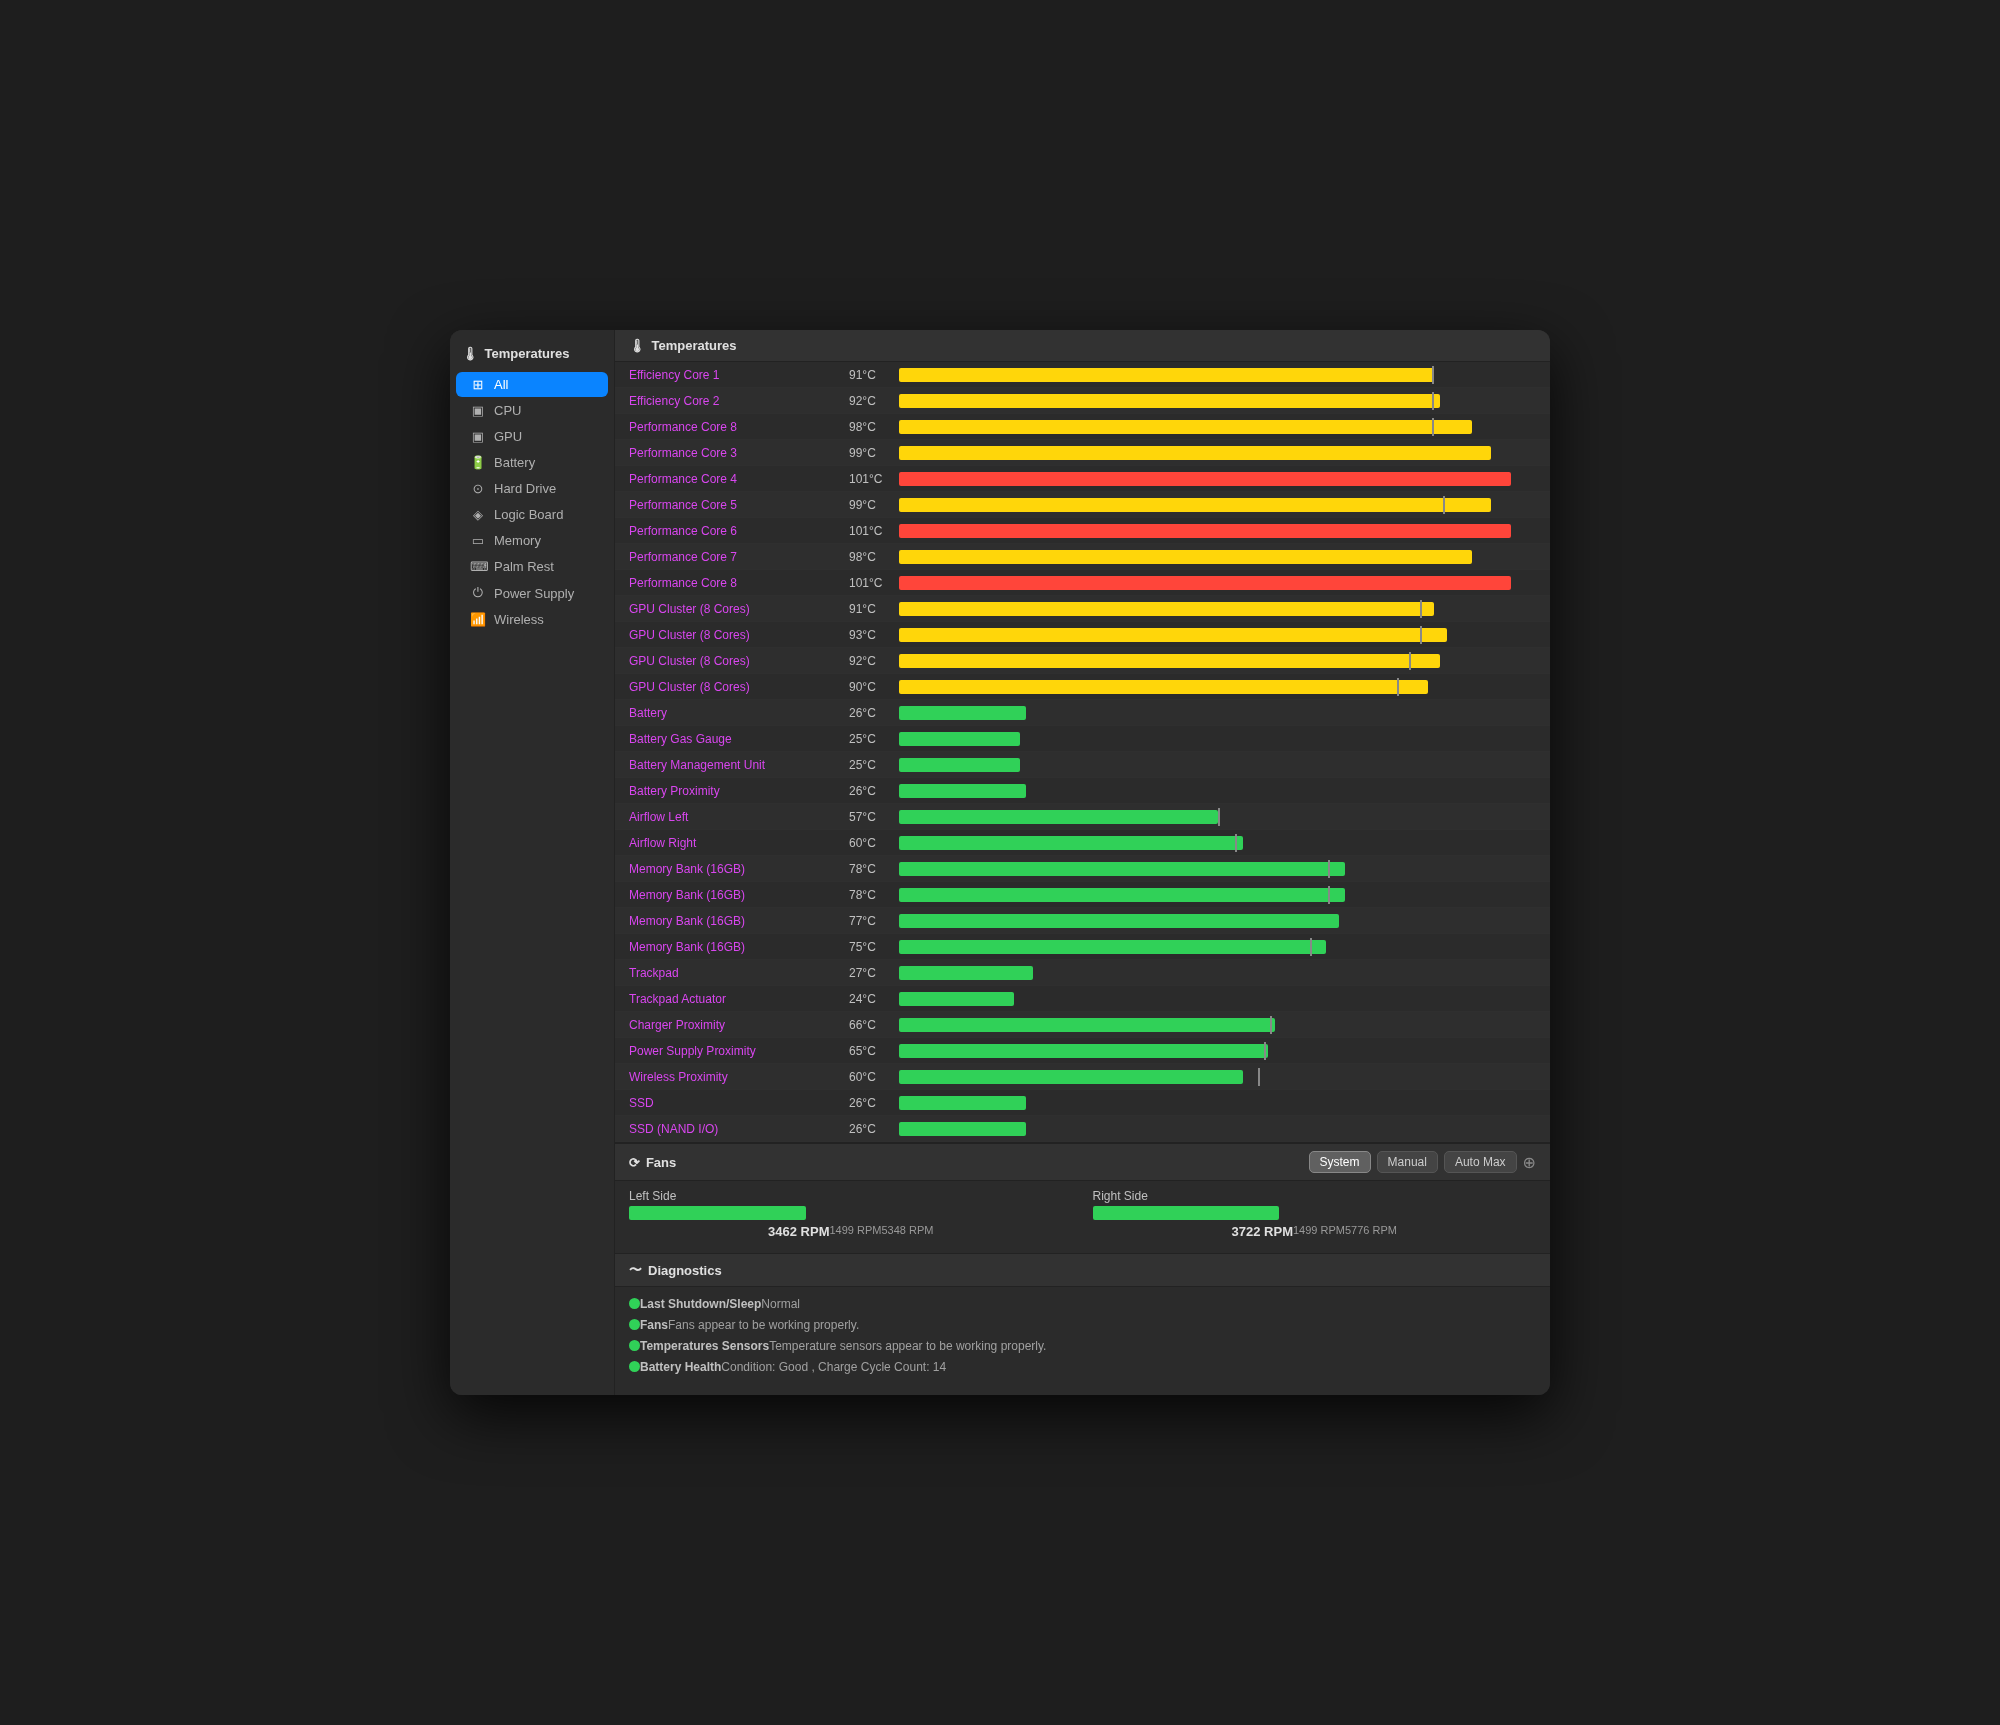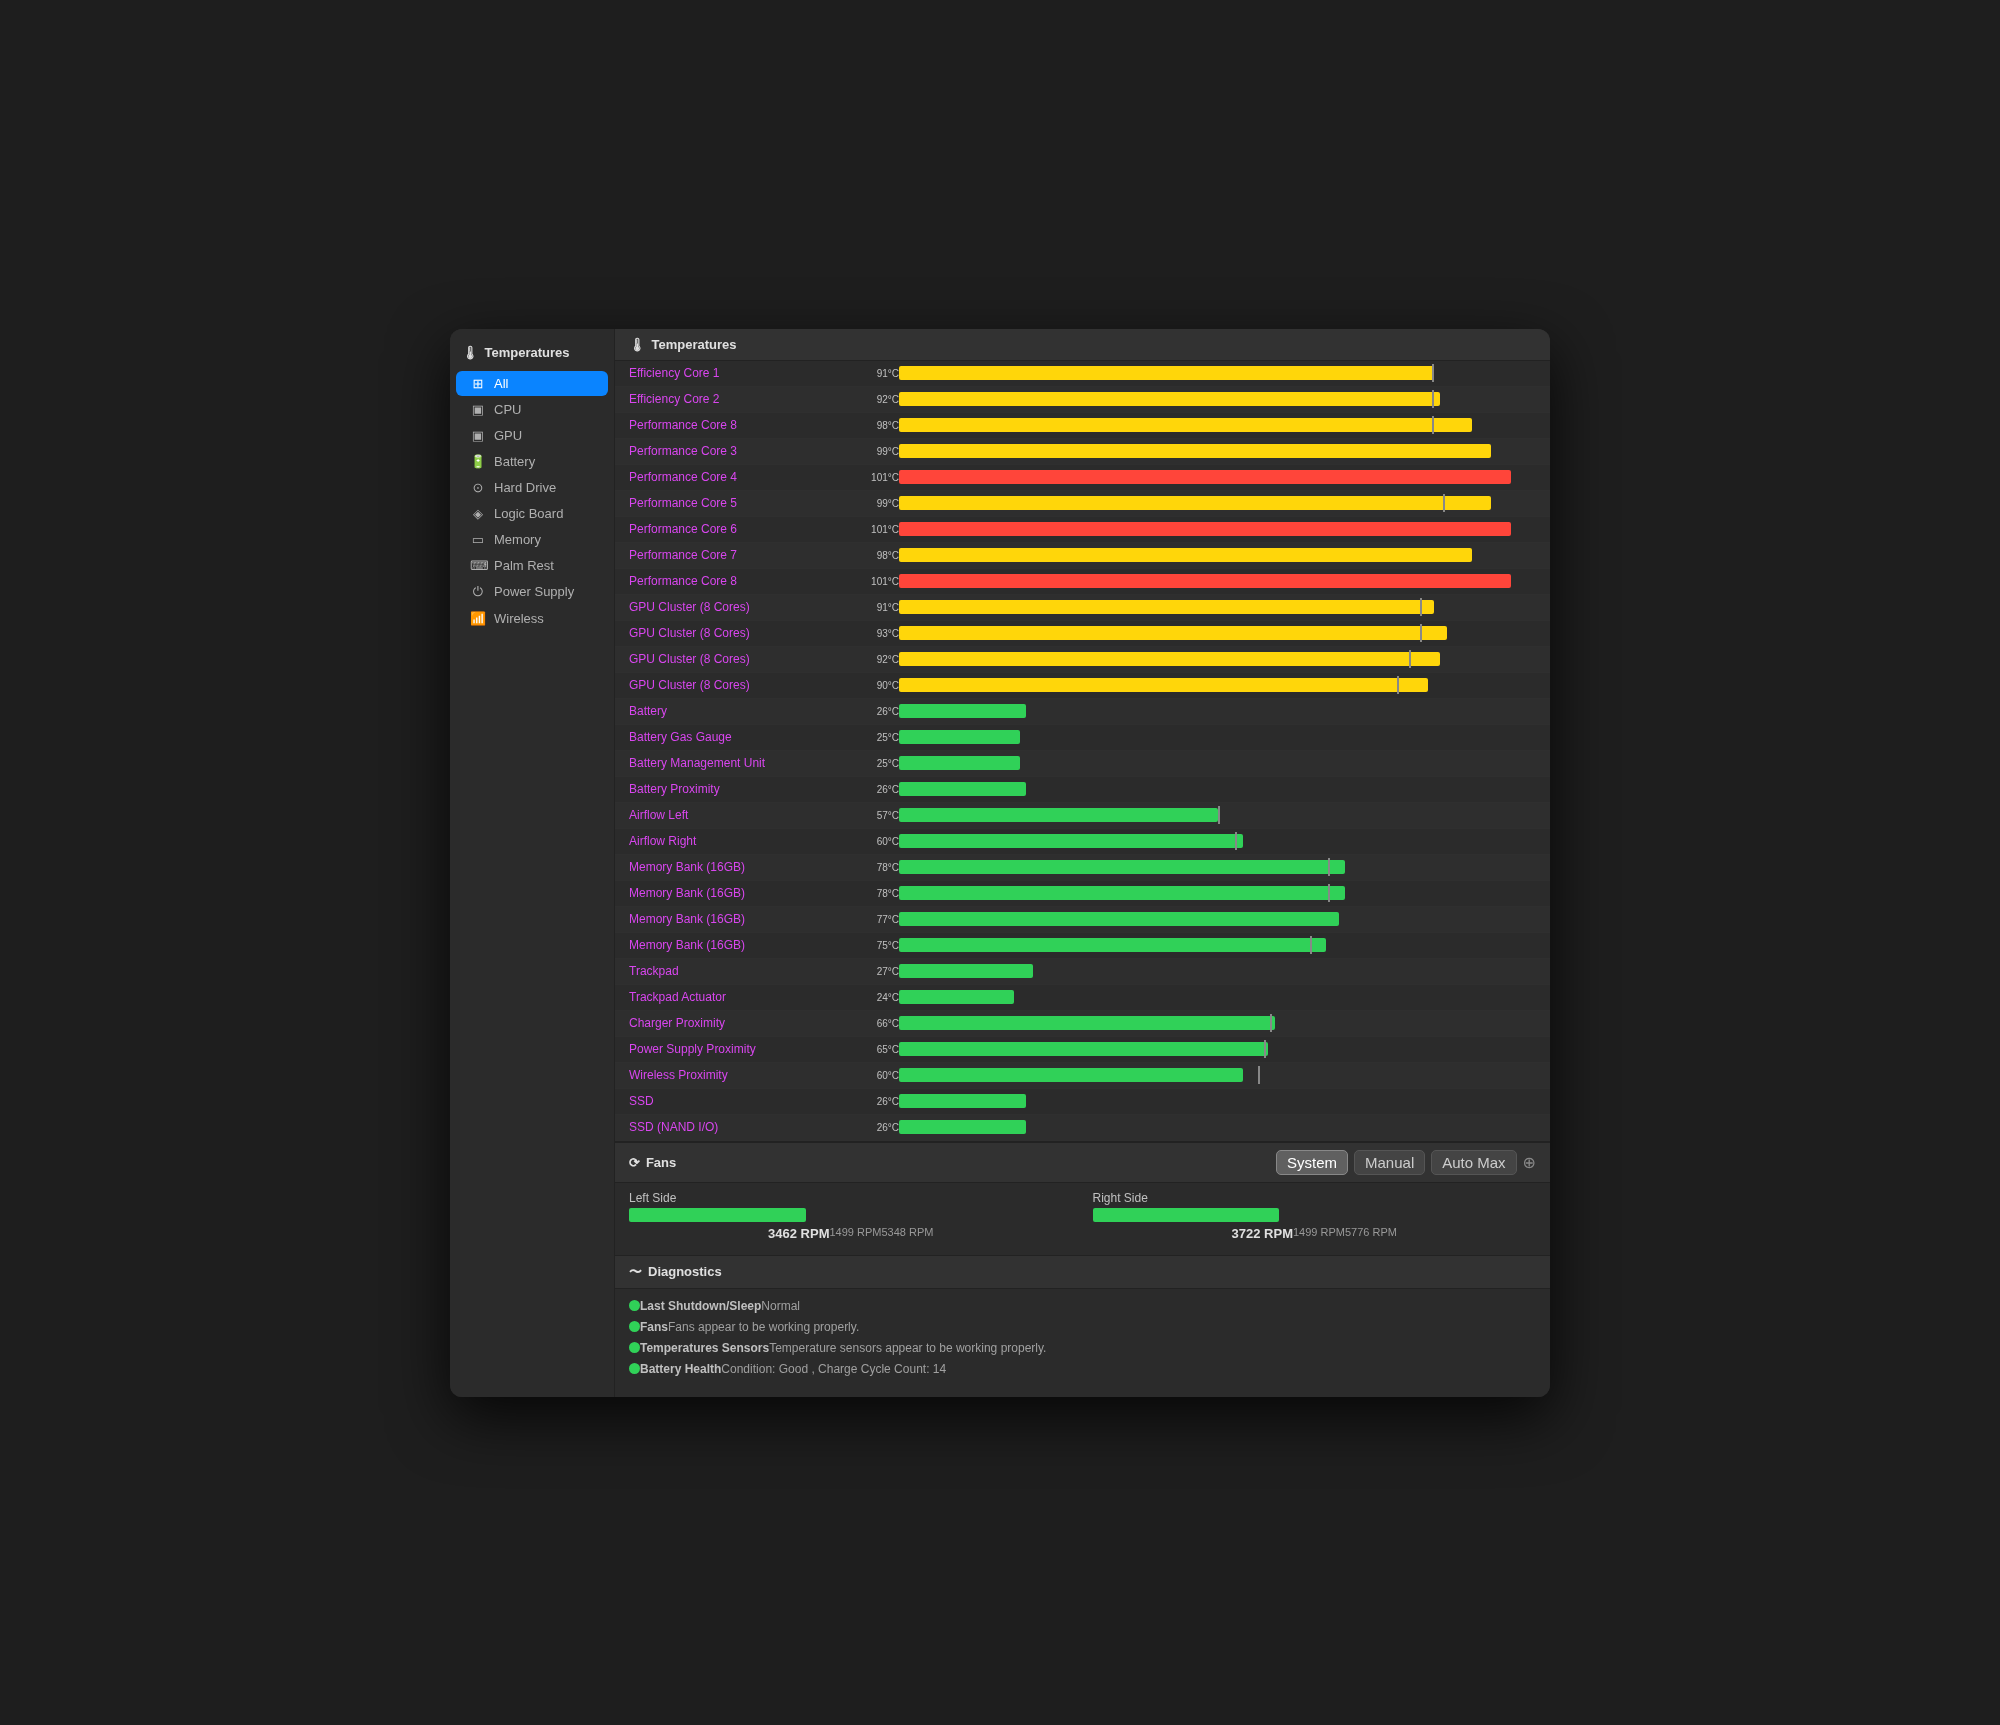--- a/index.html
+++ b/index.html
@@ -128,24 +128,23 @@
     .temp-row:nth-child(even) { background: #2e2e2e; }
     .temp-row:nth-child(odd) { background: #2b2b2b; }
     .temp-name {
       width: 220px;
       font-size: 12px;
       color: #d946ef;
       flex-shrink: 0;
     }
     .temp-value {
       width: 50px;
-      font-size: 10px;
+      font-size: 12px;
       color: #c0c0c0;
       flex-shrink: 0;
-      text-align: right;
     }
     .bar-container {
       flex: 1;
       height: 14px;
       position: relative;
     }
     .bar {
       height: 14px;
       border-radius: 2px;
     }
@@ -175,21 +174,21 @@
       border-top: 1px solid #222;
     }
     .fans-controls {
       display: flex;
       gap: 6px;
       align-items: center;
     }
     .fan-btn {
       padding: 3px 10px;
       border-radius: 5px;
-      font-size: 15px;
+      font-size: 12px;
       cursor: pointer;
       border: 1px solid #555;
       background: #444;
       color: #ccc;
     }
     .fan-btn.active {
       background: #606060;
       color: #fff;
       border-color: #888;
     }

